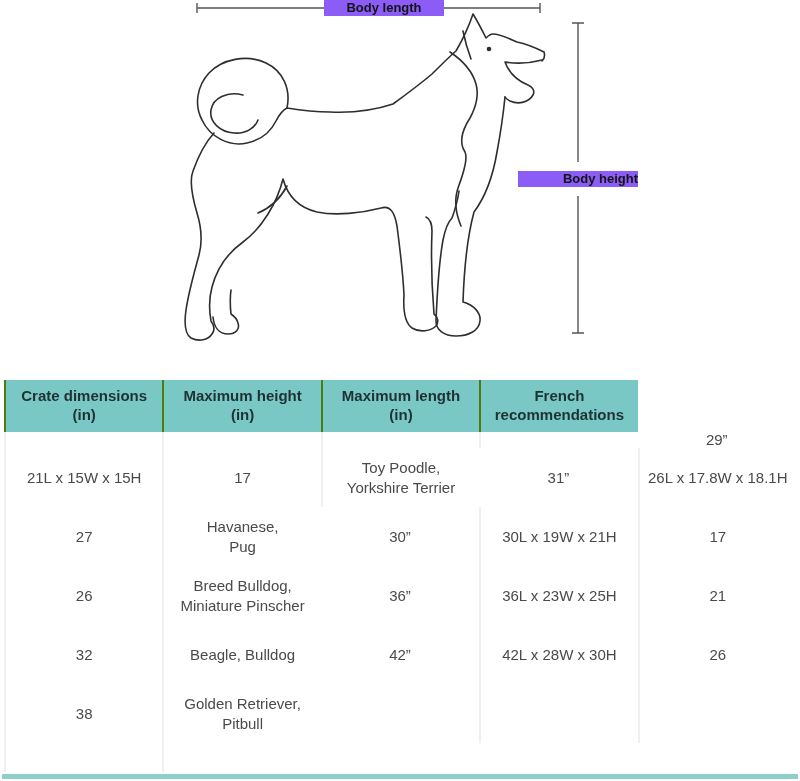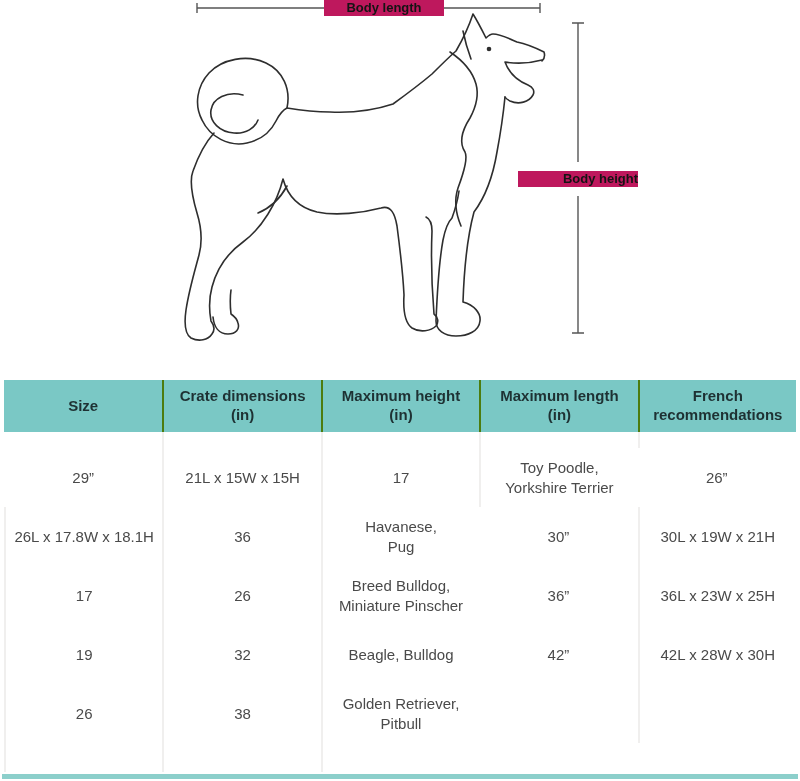--- a/index.html
+++ b/index.html
@@ -3,21 +3,21 @@
 <meta charset="utf-8">
 <style>
   html,body{margin:0;padding:0;background:#fff;}
   .canvas{
     position:relative;width:800px;height:781px;background:#ffffff;overflow:hidden;
     font-family:"Liberation Sans","DejaVu Sans",sans-serif;
   }
   .fig{position:absolute;left:0;top:0;width:800px;height:360px;}
   .measure-label{
     position:absolute;font-size:13px;font-weight:bold;color:#141414;
-    text-align:center;line-height:16px;background:#be185d;
+    text-align:center;line-height:16px;background:#8b5cf6;
   }
   .lbl-length{left:324px;top:0;width:120px;}
   .lbl-height{left:518px;top:171px;width:120px;text-align:right;}
 
   .size-table{
     position:absolute;left:4px;top:380px;width:792px;height:392px;
     display:grid;grid-template-columns:repeat(5,1fr);
     grid-template-rows:52px 16px 59px 59px 59px 59px 59px 1fr;
   }
   .th{
@@ -59,21 +59,20 @@
       <path d="M213,317 C214,327 219,334 228,334 C236,334 240,329 238,323 C237,319 234,316 231,314 M231,314 C230,305 230,297 231,290"></path>
       <circle cx="489" cy="49" r="2.3" fill="#2e2e2e" stroke="none"></circle>
     </g>
   </svg>
 
   <div class="measure-label lbl-length">Body length</div>
   <div class="measure-label lbl-height">Body height</div>
 
   <div class="size-table">
 
-    <div class="th c0">Size</div>
     <div class="th">Crate dimensions
 (in)</div>
     <div class="th">Maximum height
 (in)</div>
     <div class="th">Maximum length
 (in)</div>
     <div class="th">French
 recommendations</div>
 
     <div class="gap c0"></div>
@@ -81,36 +80,36 @@
     <div class="gap"></div>
     <div class="gap"></div>
     <div class="gap"></div>
 
     <div class="td c0">29”</div>
     <div class="td">21L x 15W x 15H</div>
     <div class="td">17</div>
     <div class="td">Toy Poodle,
 Yorkshire Terrier</div>
 
-    <div class="td c0">26”</div>
+    <div class="td c0">31”</div>
     <div class="td">26L x 17.8W x 18.1H</div>
-    <div class="td">36</div>
+    <div class="td">27</div>
     <div class="td">Havanese,
 Pug</div>
 
     <div class="td c0">30”</div>
     <div class="td">30L x 19W x 21H</div>
     <div class="td">17</div>
     <div class="td">26</div>
     <div class="td">Breed Bulldog,
 Miniature Pinscher</div>
 
     <div class="td c0">36”</div>
     <div class="td">36L x 23W x 25H</div>
-    <div class="td">19</div>
+    <div class="td">21</div>
     <div class="td">32</div>
     <div class="td">Beagle, Bulldog</div>
 
     <div class="td c0">42”</div>
     <div class="td">42L x 28W x 30H</div>
     <div class="td">26</div>
     <div class="td">38</div>
     <div class="td">Golden Retriever,
 Pitbull</div>
 

